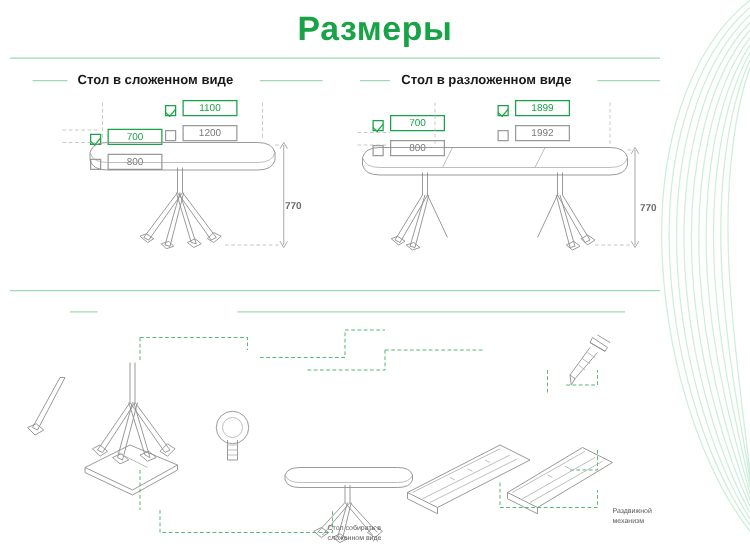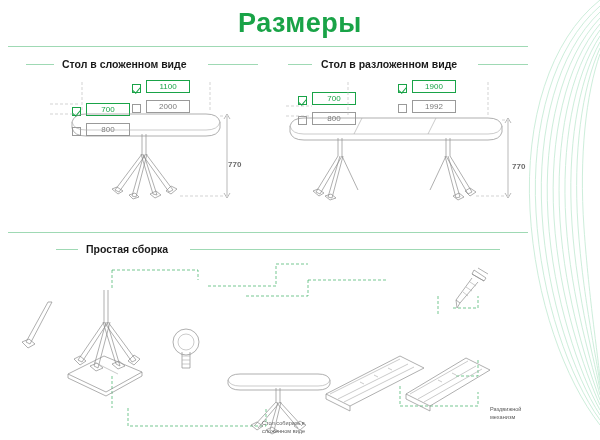--- a/index.html
+++ b/index.html
@@ -88,21 +88,21 @@
   <div class="rule" style="left:26px;top:64px;width:28px;"></div>
   <div class="rule" style="left:208px;top:64px;width:50px;"></div>
 
   <div class="legend" style="left:96px;top:76px;">
     <div class="legrow">
       <span class="cb on"></span>
       <span class="legbox">1100</span>
     </div>
     <div class="legrow">
       <span class="cb gray"></span>
-      <span class="legbox gray">2000</span>
+      <span class="legbox gray">1200</span>
     </div>
   </div>
 
   <div class="legend" style="left:36px;top:99px;">
     <div class="legrow">
       <span class="cb on"></span>
       <span class="legbox">700</span>
     </div>
     <div class="legrow">
       <span class="cb gray"></span>
@@ -148,21 +148,21 @@
   </svg>
   <div class="dim" style="left:228px;top:160px;">770</div>
 
   <div class="sec-head" style="left:315px;top:58px;">Стол в разложенном виде</div>
   <div class="rule" style="left:288px;top:64px;width:24px;"></div>
   <div class="rule" style="left:478px;top:64px;width:50px;"></div>
 
   <div class="legend" style="left:362px;top:76px;">
     <div class="legrow">
       <span class="cb on"></span>
-      <span class="legbox">1900</span>
+      <span class="legbox">1899</span>
     </div>
     <div class="legrow">
       <span class="cb gray"></span>
       <span class="legbox gray">1992</span>
     </div>
   </div>
 
   <div class="legend" style="left:262px;top:88px;">
     <div class="legrow">
       <span class="cb on"></span>
@@ -213,21 +213,20 @@
     <path class="arr" d="M258,50 L258,126"></path>
     <path class="arr" d="M255,53 L258,48 L261,53"></path>
     <path class="arr" d="M255,123 L258,128 L261,123"></path>
     <path class="dashg" d="M252,50 L256,50"></path>
     <path class="dashg" d="M226,126 L256,126"></path>
   </svg>
   <div class="dim" style="left:512px;top:162px;">770</div>
 
   <div class="rule" style="left:8px;top:232px;width:520px;"></div>
 
-  <div class="sec-head" style="left:80px;top:243px;">Простая сборка</div>
   <div class="rule" style="left:56px;top:249px;width:22px;"></div>
   <div class="rule" style="left:190px;top:249px;width:310px;"></div>
 
   <svg style="position:absolute;left:8px;top:256px;" width="520" height="180" viewBox="0 0 520 180">
 
     <g class="dash">
       <path d="M104,14 L104,34"></path>
       <path d="M104,14 L190,14 L190,24"></path>
       <path d="M200,30 L268,30 L268,8 L300,8"></path>
       <path d="M300,24 L300,40 L236,40"></path>

